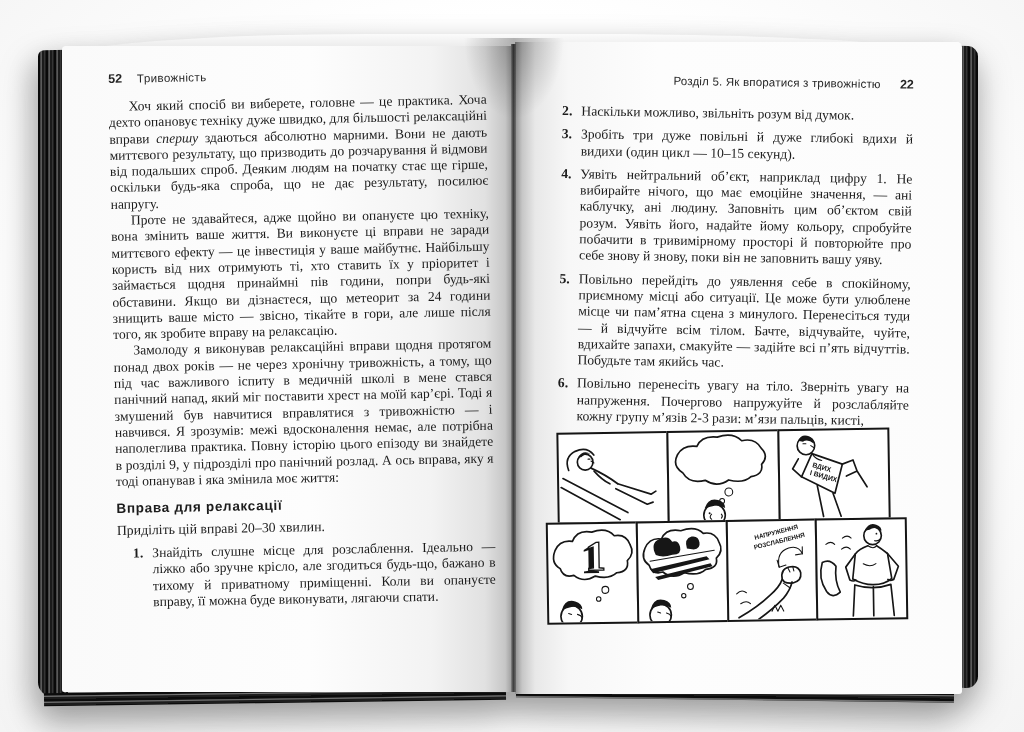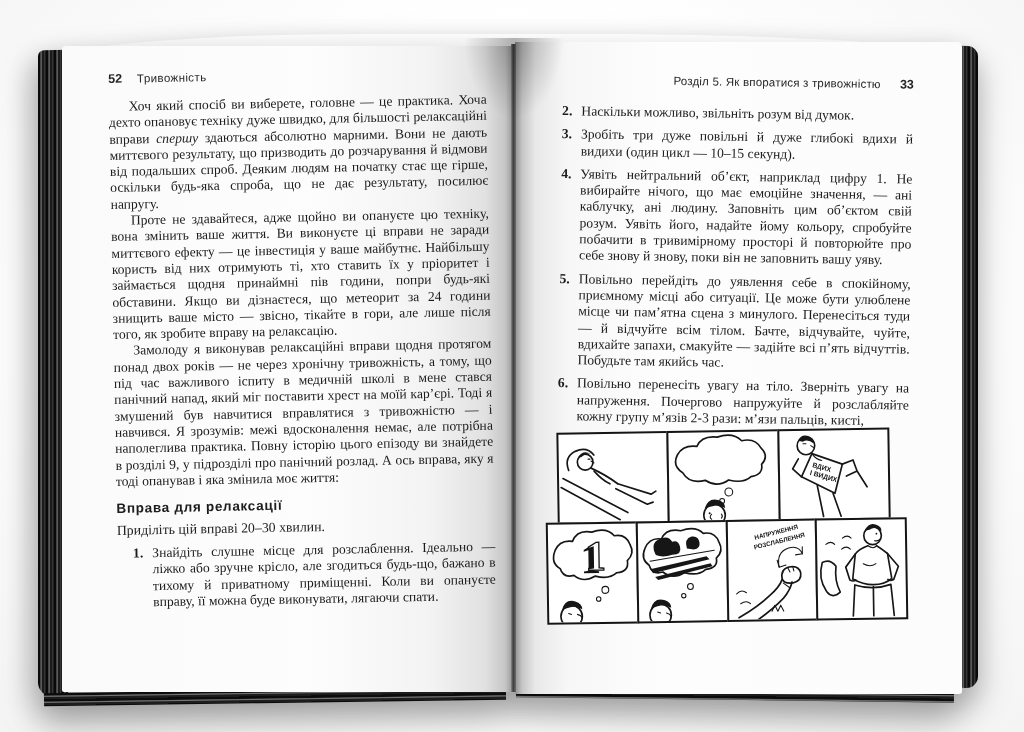--- a/index.html
+++ b/index.html
@@ -99,21 +99,21 @@
           <span class="num">1.</span>
           <span class="txt">Знайдіть слушне місце для розслаблення. Ідеально — ліжко або зручне крісло, але згодиться будь-що, бажано в тихому й приватному приміщенні. Коли ви опануєте вправу, її можна буде виконувати, лягаючи спати.</span>
         </div>
       </div>
     </div>
 
     <div class="page page-right">
       <div class="content content-right">
         <div class="running-head rh-right">
           <span class="rh-title">Розділ 5. Як впоратися з тривожністю</span>
-          <span class="rh-num">33</span>
+          <span class="rh-num">22</span>
         </div>
 
         <div class="li">
           <span class="num">2.</span>
           <span class="txt">Наскільки можливо, звільніть розум від думок.</span>
         </div>
         <div class="li">
           <span class="num">3.</span>
           <span class="txt">Зробіть три дуже повільні й дуже глибокі вдихи й видихи (один цикл — 10–15 секунд).</span>
         </div>

